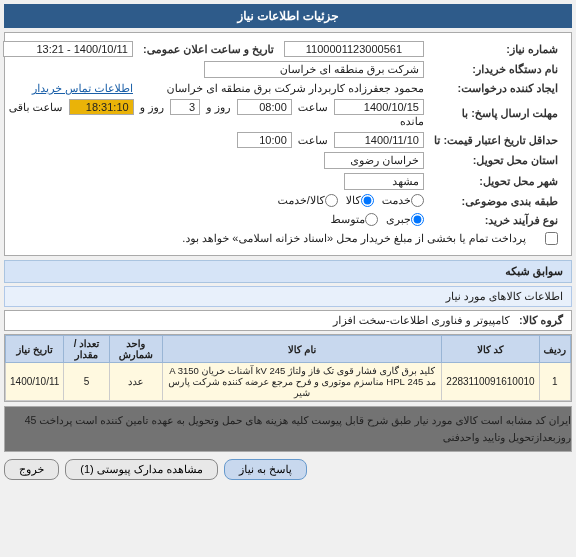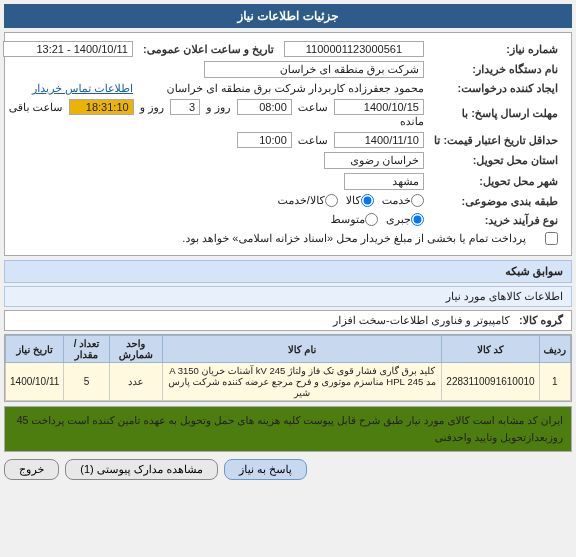--- a/index.html
+++ b/index.html
@@ -85,22 +85,22 @@
     }
     .data-table td {
       border: 1px solid #ccc;
       padding: 2px 4px;
       text-align: center;
       vertical-align: middle;
     }
     .data-table tr:nth-child(even) td { background: #f5f8ff; }
     .note-box {
       border: 1px solid #aaa;
-      background: #4d7c0f;
-      padding: 5px 8px;
+      background: #737373;
+      padding: 5px 0;
       font-size: 10.5px;
       margin-bottom: 4px;
       text-align: right;
       line-height: 1.6;
     }
     .bottom-buttons {
       display: flex;
       flex-direction: row;
       gap: 6px;
       justify-content: flex-end;

